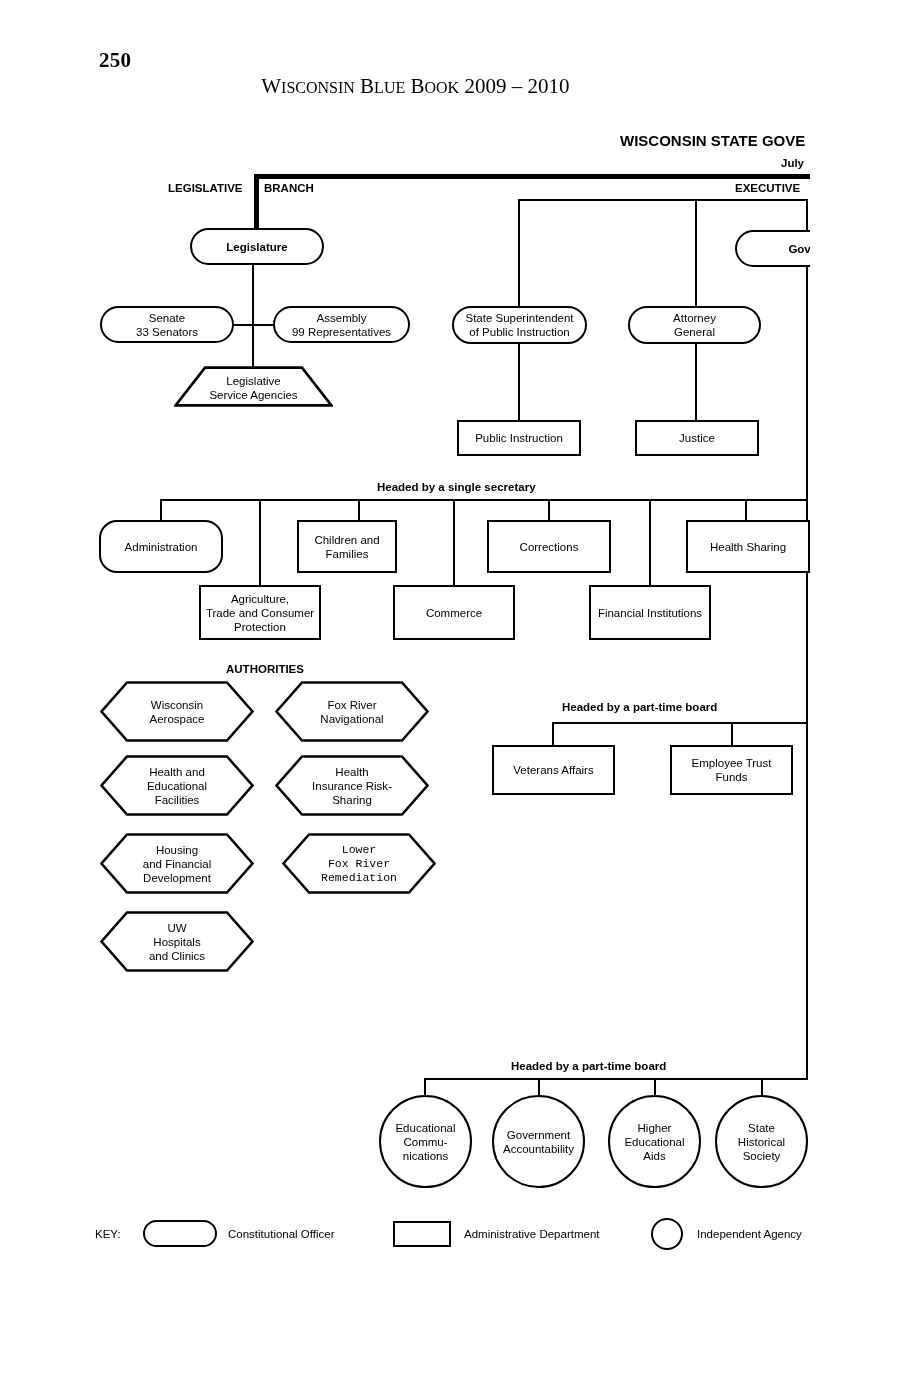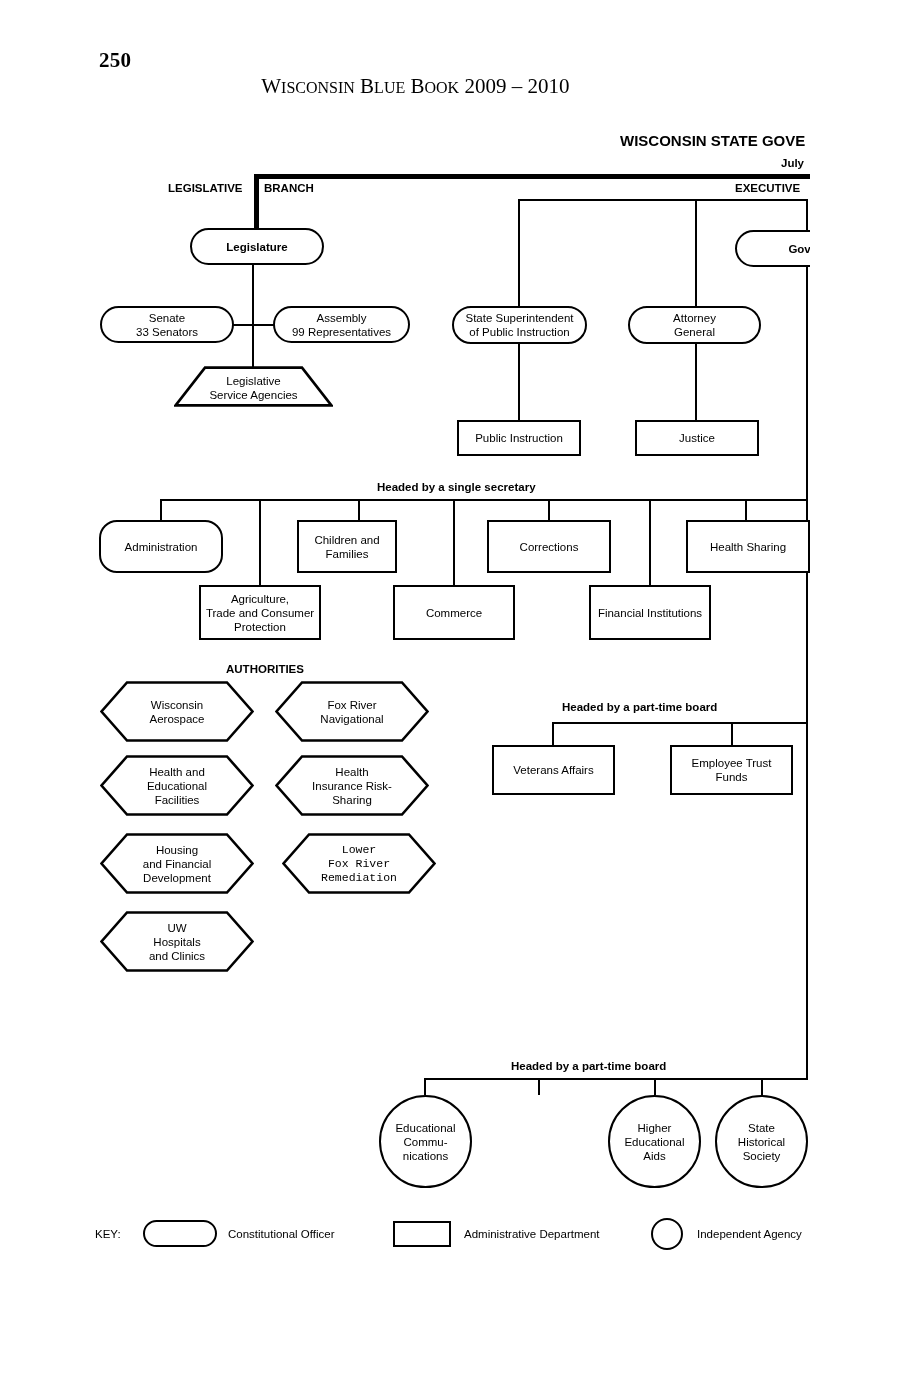--- a/index.html
+++ b/index.html
@@ -265,20 +265,22 @@
 
   <div class="hline" style="left:425px; top:1078px; width:383px;"></div>
   <div class="vline" style="left:424px; top:1078px; height:17px;"></div>
   <div class="vline" style="left:538px; top:1078px; height:17px;"></div>
   <div class="vline" style="left:654px; top:1078px; height:17px;"></div>
   <div class="vline" style="left:761px; top:1078px; height:17px;"></div>
 
   <div class="node circ" style="left:379px; top:1095px; width:93px; height:93px;">Educational
 Commu-
 nications</div>
+  <div class="node circ" style="left:492px; top:1095px; width:93px; height:93px;">Government
+Accountability</div>
   <div class="node circ" style="left:608px; top:1095px; width:93px; height:93px;">Higher
 Educational
 Aids</div>
   <div class="node circ" style="left:715px; top:1095px; width:93px; height:93px;">State
 Historical
 Society</div>
 
 </div>
 
 <div id="key-row">

